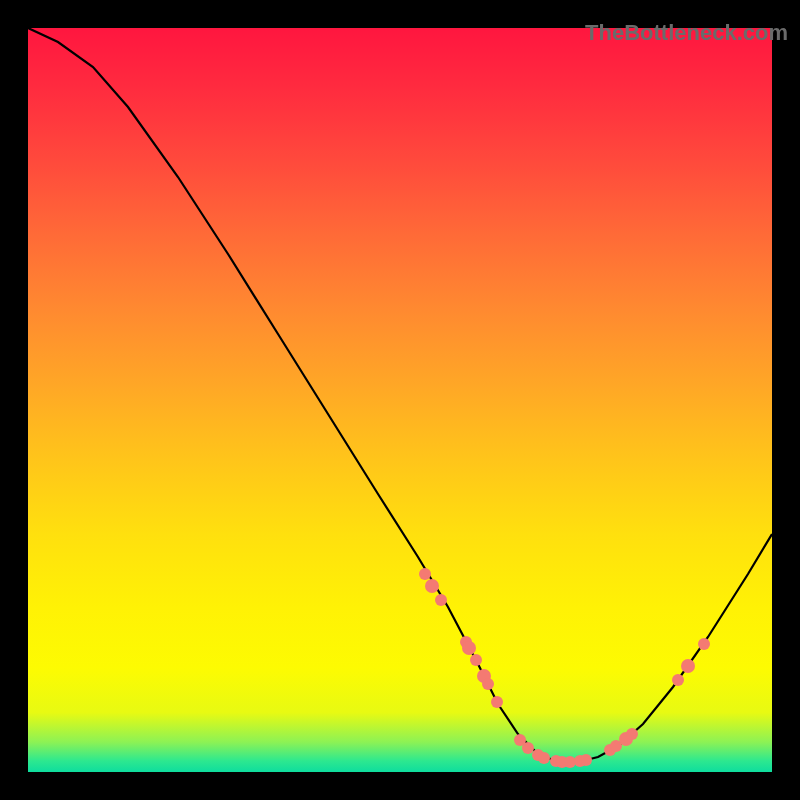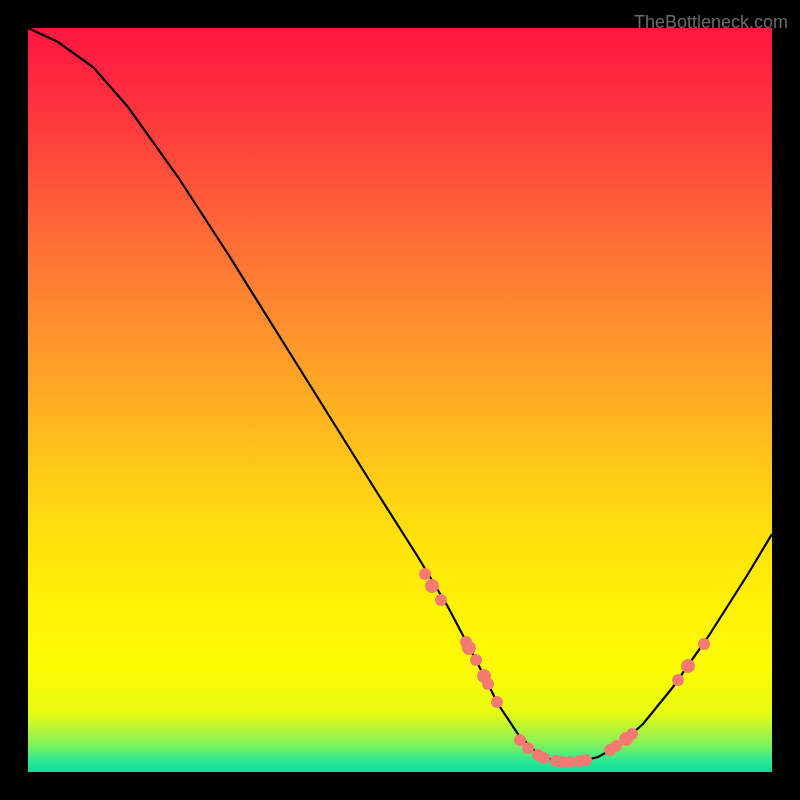--- a/index.html
+++ b/index.html
@@ -6,25 +6,25 @@
   body {
     width: 800px;
     height: 800px;
     background: #000;
     position: relative;
     font-family: Arial, sans-serif;
     overflow: hidden;
   }
   .watermark {
     position: absolute;
-    top: 12px;
+    top: 20px;
     right: 12px;
     color: #6b6b6b;
-    font-size: 18px;
-    font-weight: 400;
+    font-size: 22px;
+    font-weight: 700;
     z-index: 10;
   }
   .plot-area {
     position: absolute;
     left: 28px;
     top: 28px;
     width: 744px;
     height: 744px;
     overflow: hidden;
   }

